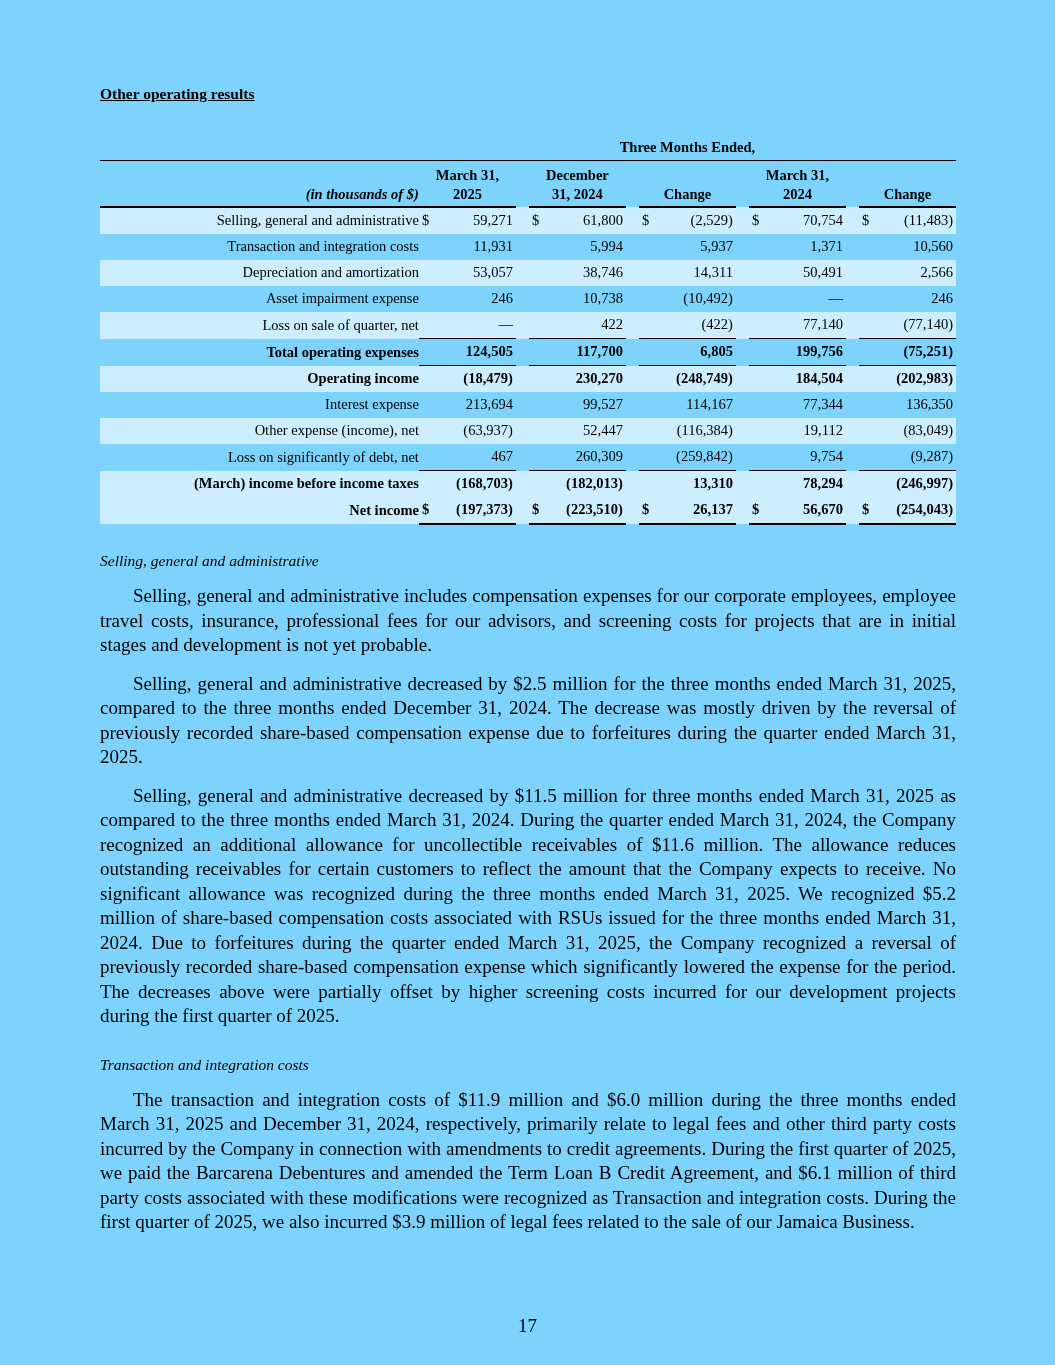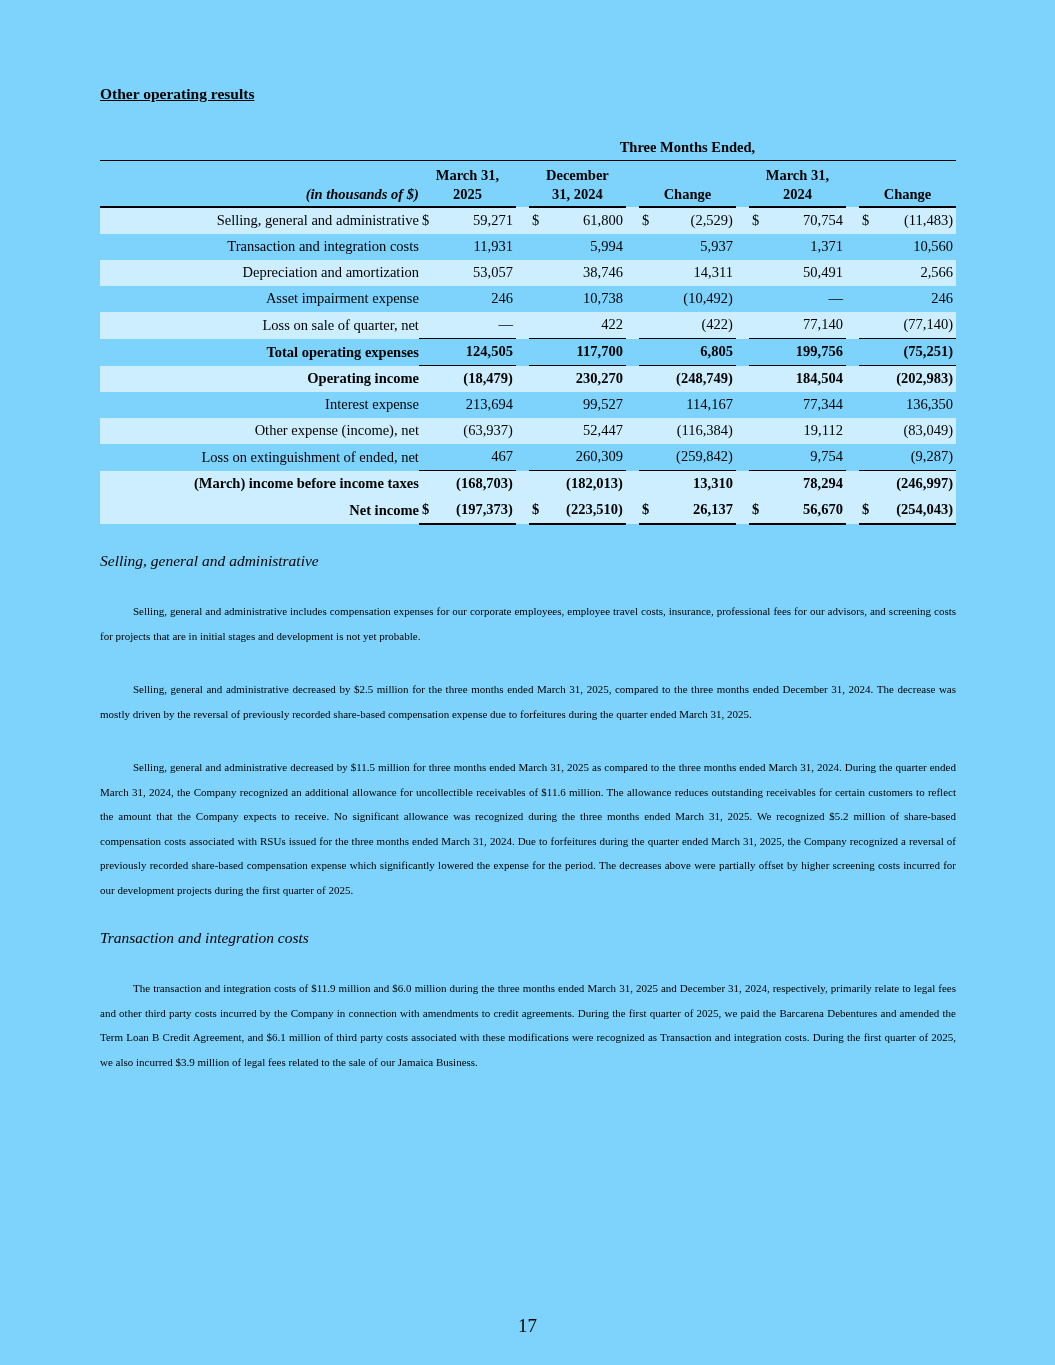--- a/index.html
+++ b/index.html
@@ -65,22 +65,22 @@
   tr.bold td { font-weight: bold; }
   tr.rule td.dol, tr.rule td.val { border-bottom: 1.6px solid #000; }
   tr.final td.dol, tr.final td.val { border-bottom: 2.5px solid #000; }
   
   .sec-heading {
     margin-top: 27px;
     font-style: italic;
     font-size: 15.5px;
   }
   p.body-para {
-    margin-top: 29px;
-    font-size: 11px;
+    margin-top: 14px;
+    font-size: 19px;
     line-height: 24.5px;
     text-align: justify;
     text-indent: 33px;
   }
   .pageno {
     position: absolute;
     left: 0;
     bottom: 28px;
     width: 100%;
     text-align: center;
@@ -282,21 +282,21 @@
             <td class="dol"></td>
             <td class="val">(116,384)</td>
             <td class="gap"></td>
             <td class="dol"></td>
             <td class="val">19,112</td>
             <td class="gap"></td>
             <td class="dol"></td>
             <td class="val">(83,049)</td>
           </tr>
           <tr class="rule">
-            <td class="lbl">Loss on extinguishment of ended, net</td>
+            <td class="lbl">Loss on significantly of debt, net</td>
             <td class="dol"></td>
             <td class="val">467</td>
             <td class="gap"></td>
             <td class="dol"></td>
             <td class="val">260,309</td>
             <td class="gap"></td>
             <td class="dol"></td>
             <td class="val">(259,842)</td>
             <td class="gap"></td>
             <td class="dol"></td>

